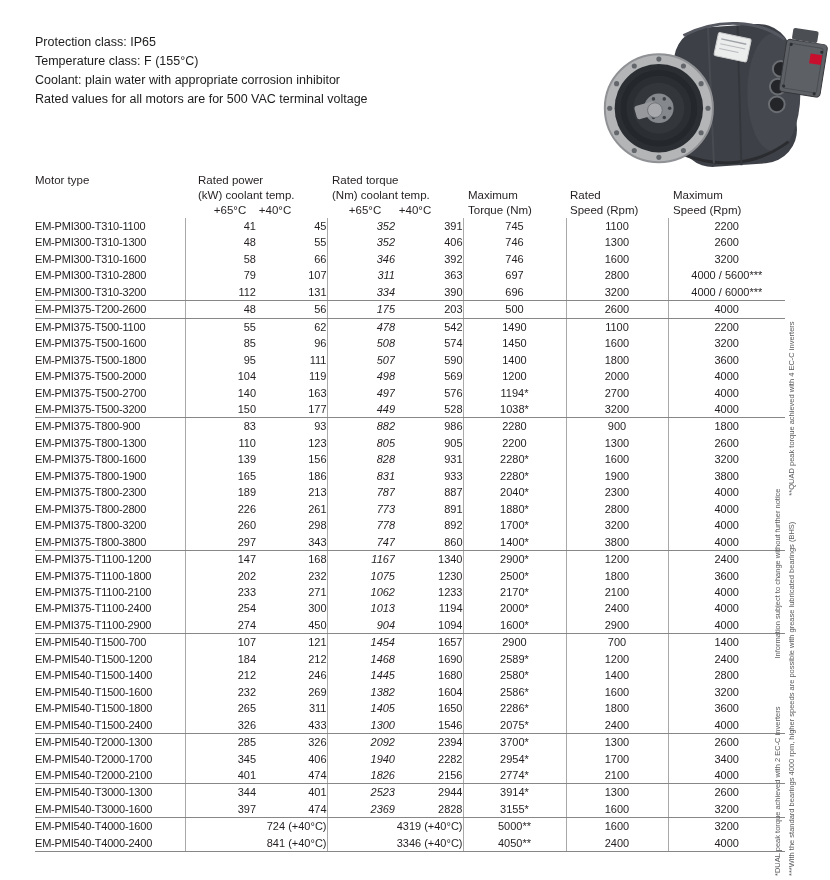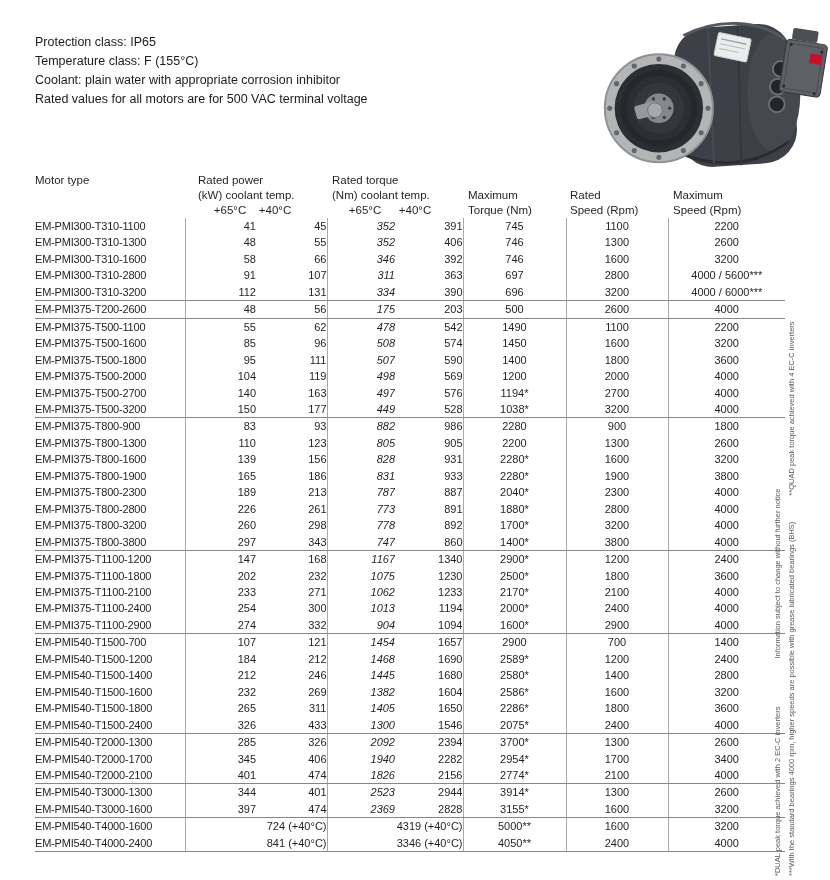--- a/index.html
+++ b/index.html
@@ -180,21 +180,21 @@
           <td class="c1">58</td>
           <td class="c2">66</td>
           <td class="c3">346</td>
           <td class="c4">392</td>
           <td class="c5">746</td>
           <td class="c6">1600</td>
           <td class="c7">3200</td>
         </tr>
         <tr>
           <td class="mt">EM-PMI300-T310-2800</td>
-          <td class="c1">91</td>
+          <td class="c1">79</td>
           <td class="c2">107</td>
           <td class="c3">311</td>
           <td class="c4">363</td>
           <td class="c5">697</td>
           <td class="c6">2800</td>
           <td class="c7">4000 / 5600***</td>
         </tr>
         <tr class="gend">
           <td class="mt">EM-PMI300-T310-3200</td>
           <td class="c1">112</td>
@@ -391,21 +391,21 @@
           <td class="c2">300</td>
           <td class="c3">1013</td>
           <td class="c4">1194</td>
           <td class="c5">2000*</td>
           <td class="c6">2400</td>
           <td class="c7">4000</td>
         </tr>
         <tr class="gend">
           <td class="mt">EM-PMI375-T1100-2900</td>
           <td class="c1">274</td>
-          <td class="c2">332</td>
+          <td class="c2">450</td>
           <td class="c3">904</td>
           <td class="c4">1094</td>
           <td class="c5">1600*</td>
           <td class="c6">2900</td>
           <td class="c7">4000</td>
         </tr>
         <tr>
           <td class="mt">EM-PMI540-T1500-700</td>
           <td class="c1">107</td>
           <td class="c2">121</td>

